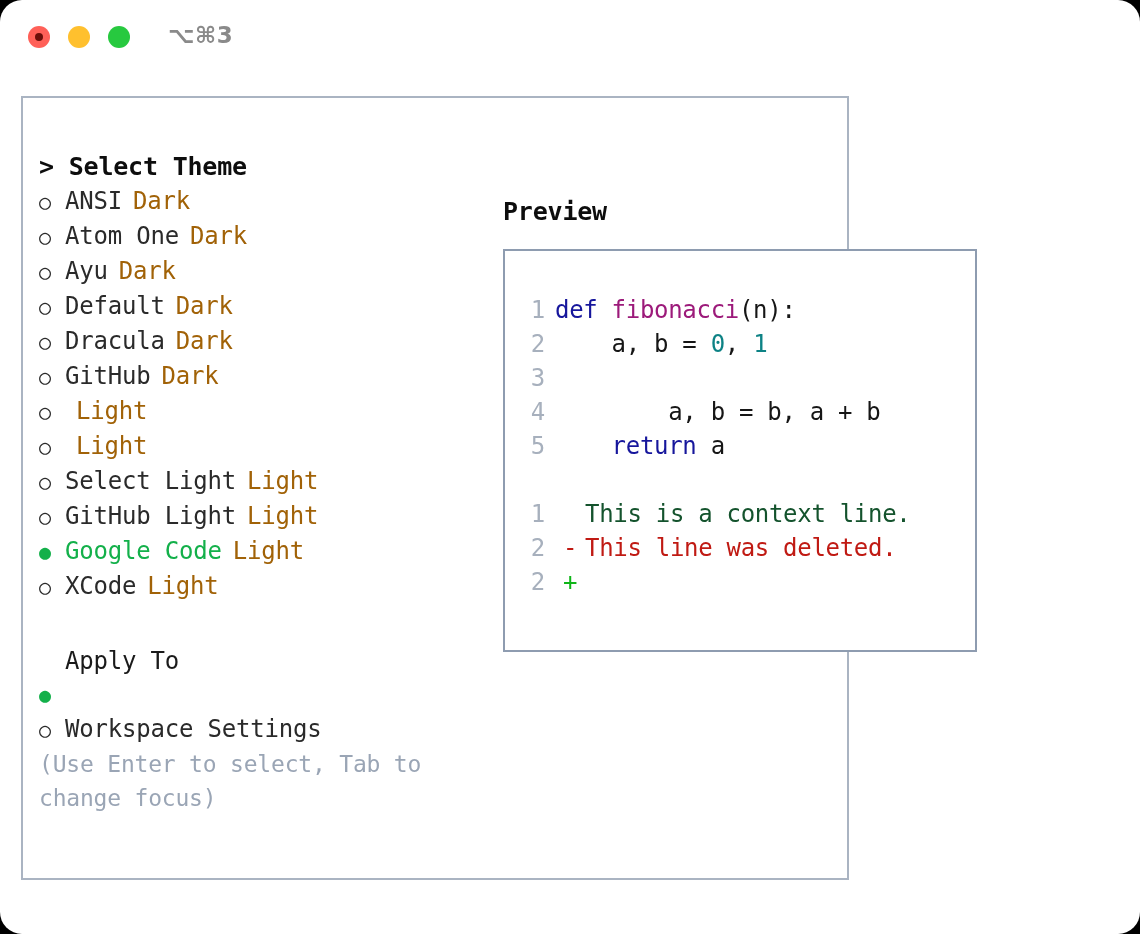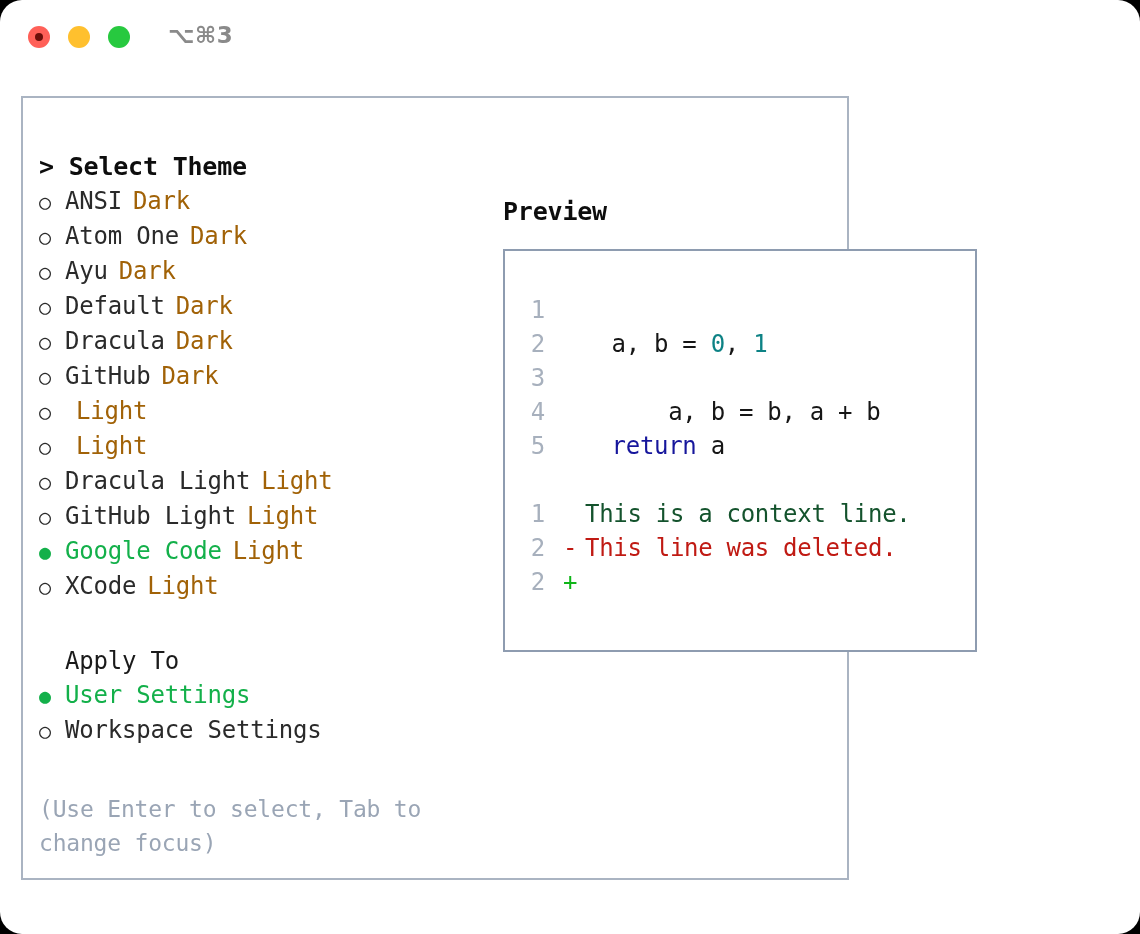--- a/index.html
+++ b/index.html
@@ -123,21 +123,20 @@
   }
   .subsection-title {
     font-size: 24px;
     color: #1a1a1a;
     line-height: 34px;
     padding-left: 26px;
     white-space: pre;
     letter-spacing: -0.2px;
   }
   #hint {
-    margin-top: 44px;
     font-size: 23px;
     line-height: 34px;
     color: #9aa5b5;
     width: 400px;
     letter-spacing: -0.2px;
   }
 
   
   #right-col {
     position: absolute;
@@ -217,43 +216,43 @@
 
       <div id="theme-options">
           <div class="opt-row"><span class="bullet">○</span><span class="opt-label">ANSI</span><span class="opt-tag">Dark</span></div>
           <div class="opt-row"><span class="bullet">○</span><span class="opt-label">Atom One</span><span class="opt-tag">Dark</span></div>
           <div class="opt-row"><span class="bullet">○</span><span class="opt-label">Ayu</span><span class="opt-tag">Dark</span></div>
           <div class="opt-row"><span class="bullet">○</span><span class="opt-label">Default</span><span class="opt-tag">Dark</span></div>
           <div class="opt-row"><span class="bullet">○</span><span class="opt-label">Dracula</span><span class="opt-tag">Dark</span></div>
           <div class="opt-row"><span class="bullet">○</span><span class="opt-label">GitHub</span><span class="opt-tag">Dark</span></div>
           <div class="opt-row"><span class="bullet">○</span><span class="opt-tag">Light</span></div>
           <div class="opt-row"><span class="bullet">○</span><span class="opt-tag">Light</span></div>
-          <div class="opt-row"><span class="bullet">○</span><span class="opt-label">Dracula Light</span><span class="opt-tag">Light</span></div>
+          <div class="opt-row"><span class="bullet">○</span><span class="opt-label">Select Light</span><span class="opt-tag">Light</span></div>
           <div class="opt-row"><span class="bullet">○</span><span class="opt-label">GitHub Light</span><span class="opt-tag">Light</span></div>
           <div class="opt-row selected"><span class="bullet sel">●</span><span class="opt-label">Google Code</span><span class="opt-tag">Light</span></div>
           <div class="opt-row"><span class="bullet">○</span><span class="opt-label">XCode</span><span class="opt-tag">Light</span></div>
         </div>
 
       <div class="subsection">
         <div class="subsection-title">Apply To</div>
         <div id="apply-options">
-            <div class="opt-row selected"><span class="bullet sel">●</span><span class="opt-label">User Settings</span></div>
+            <div class="opt-row selected"><span class="bullet sel">●</span></div>
             <div class="opt-row"><span class="bullet">○</span><span class="opt-label">Workspace Settings</span></div>
           </div>
       </div>
 
       <div id="hint">(Use Enter to select, Tab to change focus)</div>
     </div>
 
     <div id="right-col">
       <div id="preview-title">Preview</div>
 
       <div id="preview-box">
         <div id="code-block">
-            <div class="code-line"><span class="lineno">1</span></div>
+            <div class="code-line"><span class="lineno">1</span><span class="codetext"><span class="kw">def</span><span class="pl"> </span><span class="fn">fibonacci</span><span class="pl">(n):</span></span></div>
             <div class="code-line"><span class="lineno">2</span><span class="codetext"><span class="pl">    a, b = </span><span class="num">0</span><span class="pl">, </span><span class="num">1</span></span></div>
             <div class="code-line"><span class="lineno">3</span></div>
             <div class="code-line"><span class="lineno">4</span><span class="codetext"><span class="pl">        a, b = b, a + b</span></span></div>
             <div class="code-line"><span class="lineno">5</span><span class="codetext"><span class="pl">    </span><span class="kw">return</span><span class="pl"> a</span></span></div>
           </div>
         <div class="blank-line"></div>
         <div id="diff-block">
             <div class="code-line"><span class="lineno">1</span><span class="gutter diff-ctx"> </span><span class="diff-ctx">This is a context line.</span></div>
             <div class="code-line"><span class="lineno">2</span><span class="gutter diff-del">-</span><span class="diff-del">This line was deleted.</span></div>
             <div class="code-line"><span class="lineno">2</span><span class="gutter diff-add">+</span></div>

